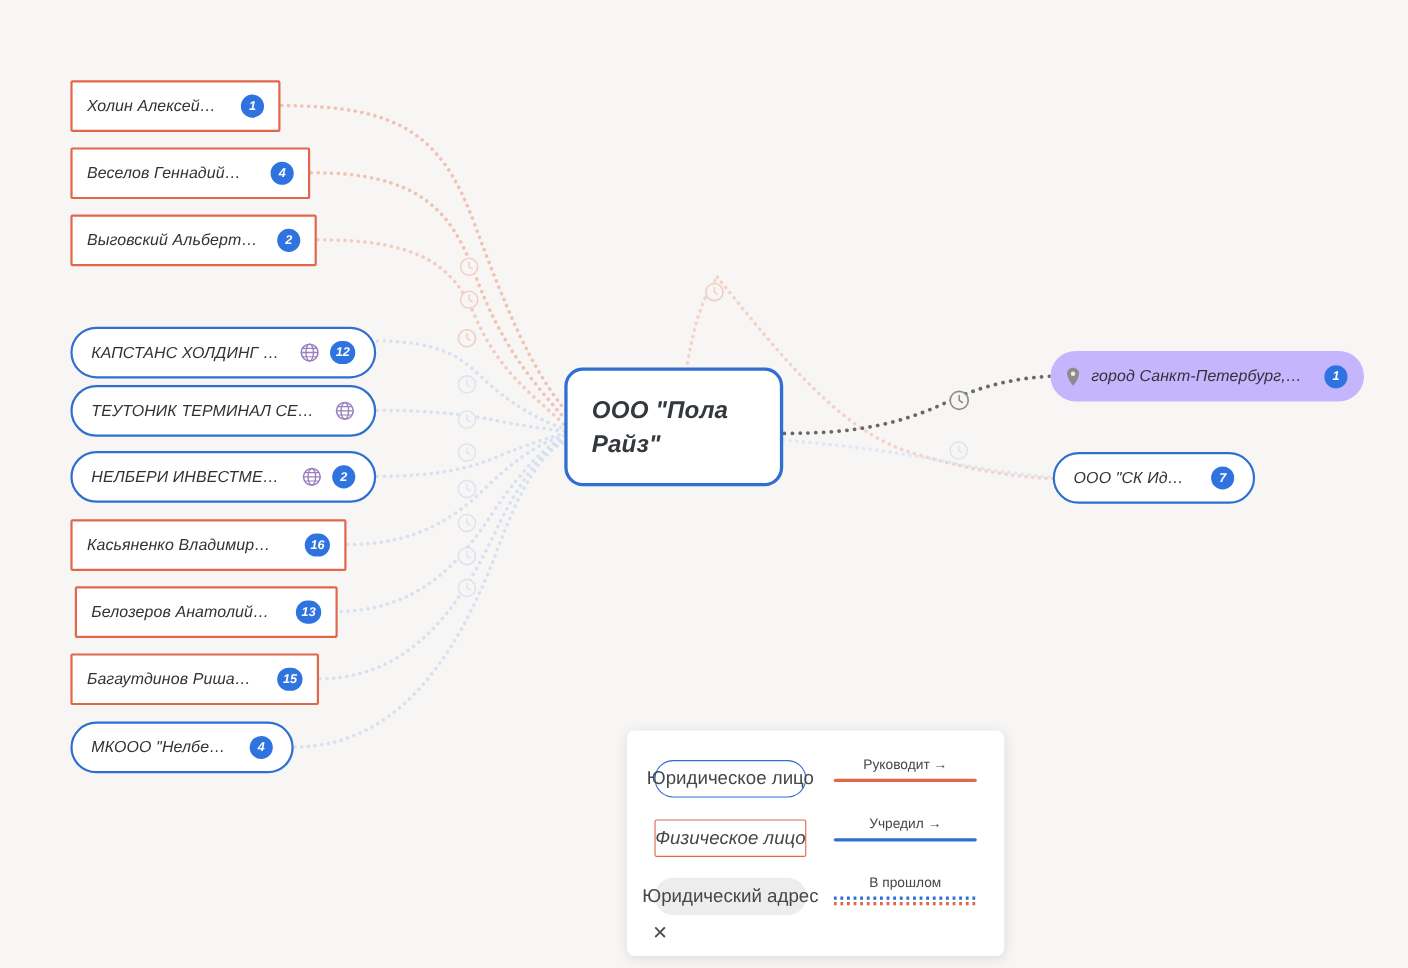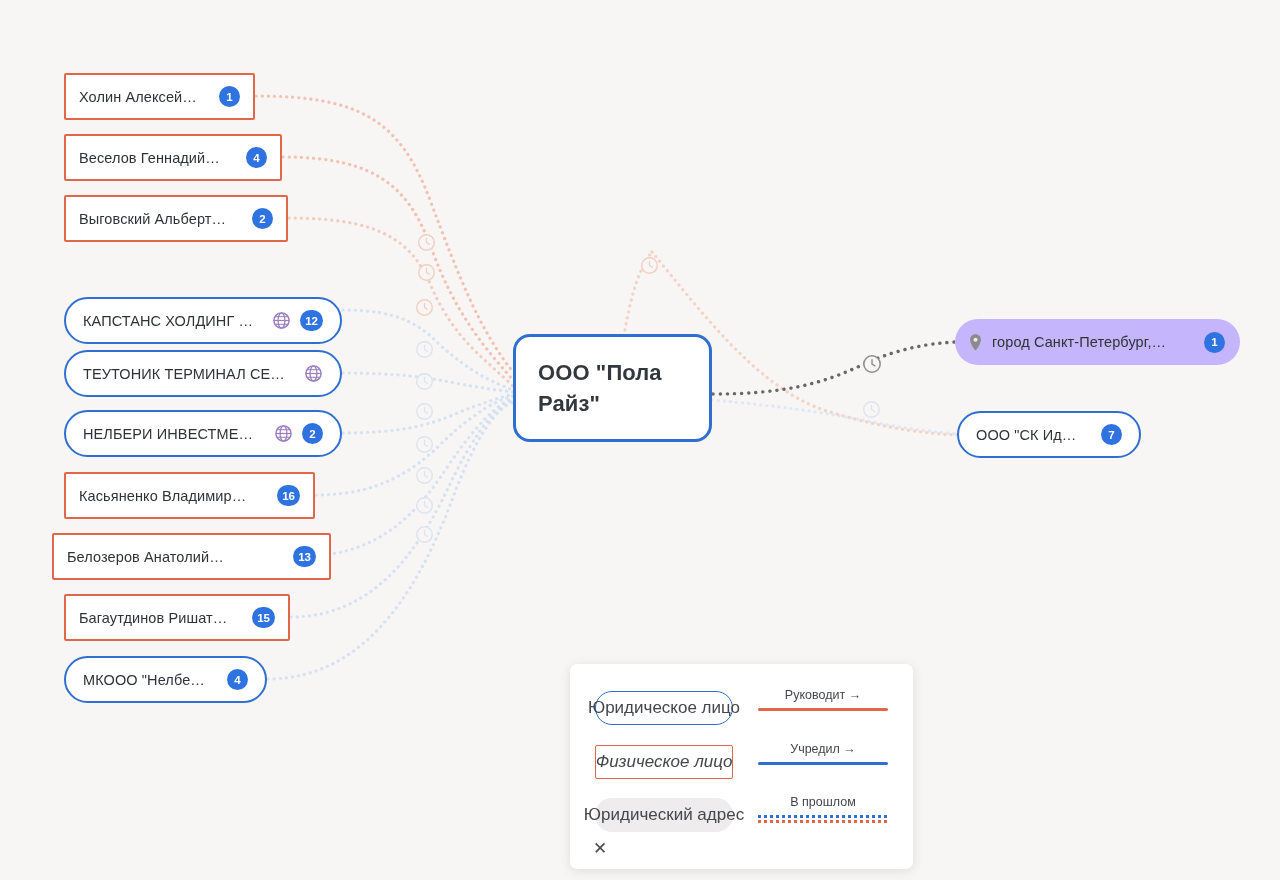--- a/index.html
+++ b/index.html
@@ -29,20 +29,21 @@
   .node {
     position: absolute;
     box-sizing: border-box;
     display: flex;
     align-items: center;
     gap: 9px;
     background: #ffffff;
     white-space: nowrap;
     z-index: 5;
     cursor: pointer;
+    font-style: italic;
   }
   .node .label {
     font-size: 14.5px;
     color: #2f3337;
     letter-spacing: 0.1px;
     overflow: hidden;
     text-overflow: ellipsis;
   }
   
   .node.person {
@@ -298,21 +299,21 @@
           <line x1="3.3" y1="6" x2="16.7" y2="6" stroke="#9b7fbf" stroke-width="1.1"></line>
           <line x1="3.3" y1="14" x2="16.7" y2="14" stroke="#9b7fbf" stroke-width="1.1"></line>
         </svg>
         <span class="badge">2</span>
       </div>
       <div class="node person" style="left: 64px; top: 472px; width: 251px; height: 47px;">
         <span class="label">Касьяненко Владимир…</span>
         <span style="flex: 1 1 auto;"></span>
         <span class="badge">16</span>
       </div>
-      <div class="node person" style="left: 52px; top: 533px; width: 279px; height: 47px;">
+      <div class="node person" style="left: 68px; top: 533px; width: 239px; height: 47px;">
         <span class="label">Белозеров Анатолий…</span>
         <span style="flex: 1 1 auto;"></span>
         <span class="badge">13</span>
       </div>
       <div class="node person" style="left: 64px; top: 594px; width: 226px; height: 47px;">
         <span class="label">Багаутдинов Ришат…</span>
         <span style="flex: 1 1 auto;"></span>
         <span class="badge">15</span>
       </div>
       <div class="node company" style="left: 64px; top: 656px; width: 203px; height: 47px;">

